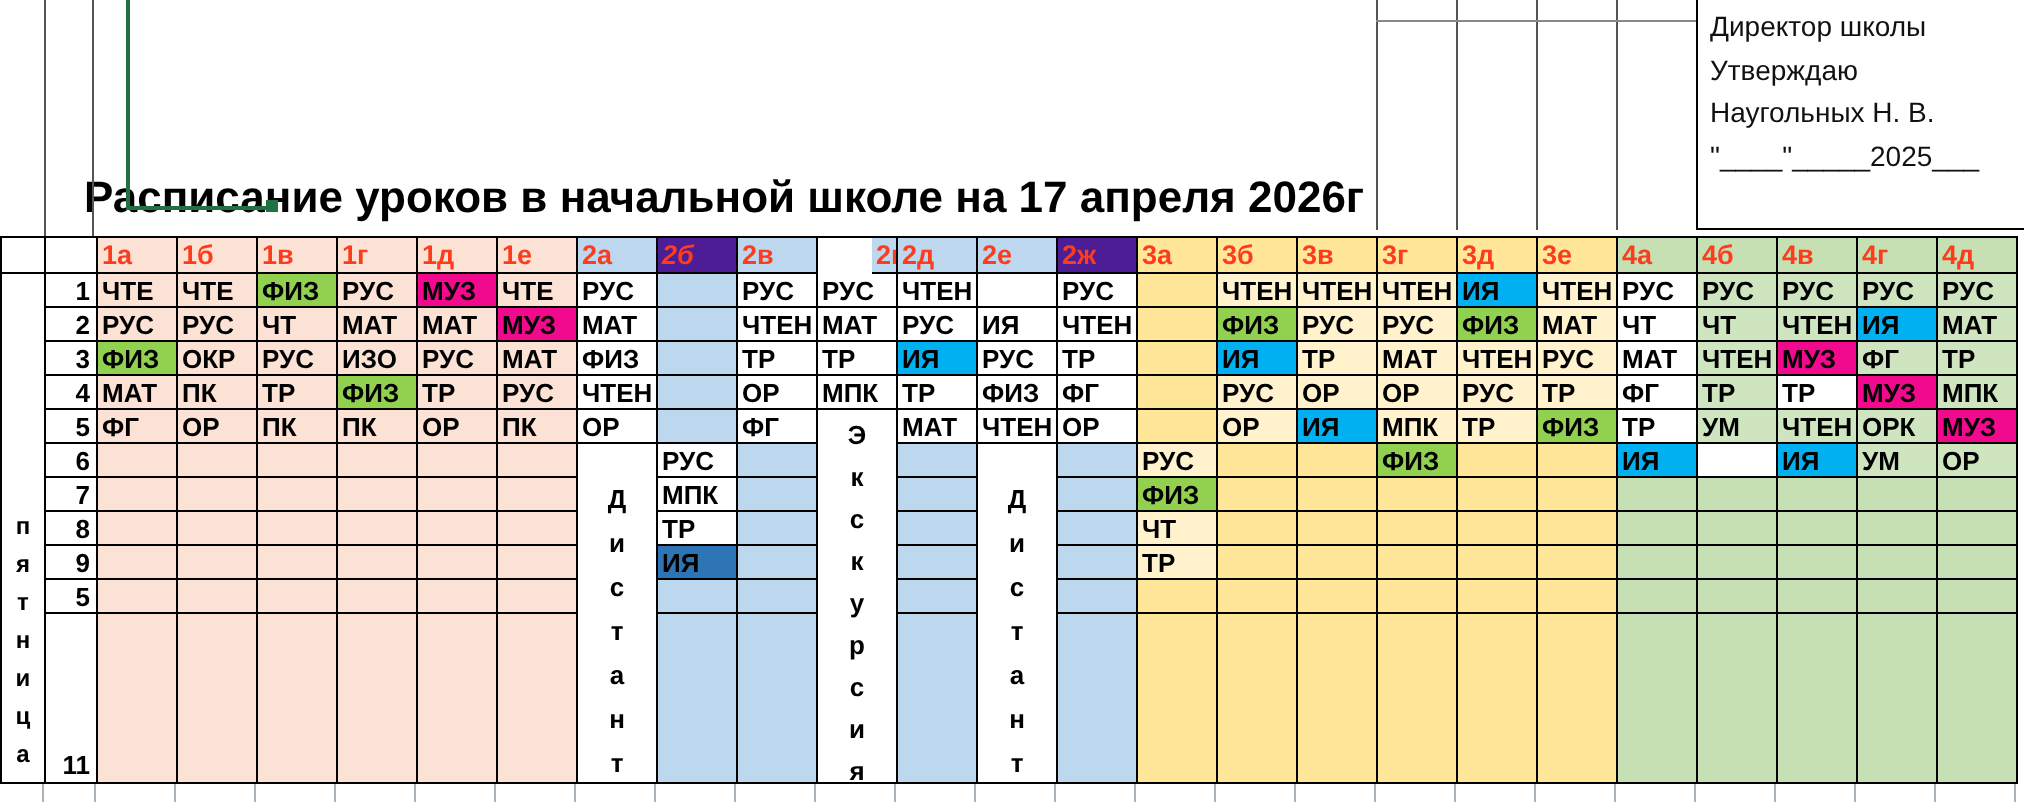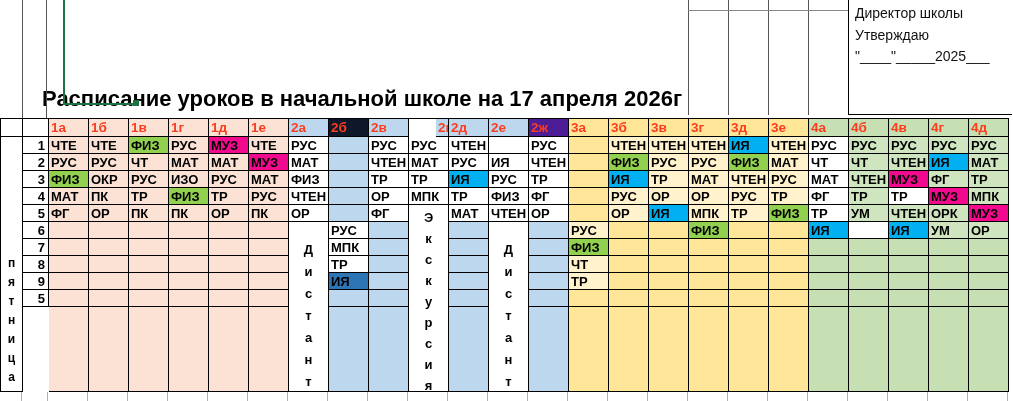--- a/index.html
+++ b/index.html
@@ -30,20 +30,21 @@
   .stub{border-right:1px solid #aab2ba;box-sizing:border-box;height:9px;}
 </style>
 </head>
 <body>
 
 <div class="abs" id="title">Расписание уроков в начальной школе на 17 апреля 2026г</div>
 
 <div class="abs" id="approval-box">
   <div>Директор школы</div>
   <div>Утверждаю</div>
+  <div>Наугольных Н. В.</div>
   <div>"____"_____2025___</div>
 </div>
 
 <div class="abs topline" style="left:22px;top:0;width:1px;height:118px;"></div>
 <div class="abs topline" style="left:46px;top:0;width:1px;height:118px;"></div>
 <div class="abs topline" style="left:688px;top:0;width:1px;height:115px;"></div>
 <div class="abs topline" style="left:728px;top:0;width:1px;height:115px;"></div>
 <div class="abs topline" style="left:768px;top:0;width:1px;height:115px;"></div>
 <div class="abs topline" style="left:808px;top:0;width:1px;height:115px;"></div>
 <div class="abs" style="left:688px;top:10px;width:160px;height:1px;background:#888;"></div>
@@ -55,21 +56,21 @@
 <div id="grid">
     <div class="cell " style="grid-area: 1 / 1; background: rgb(255, 255, 255);"></div>
     <div class="cell " style="grid-area: 1 / 2; background: rgb(255, 255, 255);"></div>
     <div class="cell hdr" style="grid-area: 1 / 3; background: rgb(251, 226, 213); color: rgb(253, 60, 30);">1а</div>
     <div class="cell hdr" style="grid-area: 1 / 4; background: rgb(251, 226, 213); color: rgb(253, 60, 30);">1б</div>
     <div class="cell hdr" style="grid-area: 1 / 5; background: rgb(251, 226, 213); color: rgb(253, 60, 30);">1в</div>
     <div class="cell hdr" style="grid-area: 1 / 6; background: rgb(251, 226, 213); color: rgb(253, 60, 30);">1г</div>
     <div class="cell hdr" style="grid-area: 1 / 7; background: rgb(251, 226, 213); color: rgb(253, 60, 30);">1д</div>
     <div class="cell hdr" style="grid-area: 1 / 8; background: rgb(251, 226, 213); color: rgb(253, 60, 30);">1е</div>
     <div class="cell hdr" style="grid-area: 1 / 9; background: rgb(189, 215, 238); color: rgb(253, 60, 30);">2а</div>
-    <div class="cell hdr" style="grid-area: 1 / 10; background: #0f172a; color: rgb(253, 60, 30);">2б</div>
+    <div class="cell hdr" style="grid-area: 1 / 10; background: #4c1d95; color: rgb(253, 60, 30); font-style: italic;">2б</div>
     <div class="cell hdr" style="grid-area: 1 / 11; background: rgb(189, 215, 238); color: rgb(253, 60, 30);">2в</div>
     <div class="cell hdr" style="grid-area: 1 / 12; background: rgb(189, 215, 238); color: rgb(253, 60, 30); margin-left: 27px;">2г</div>
     <div class="cell hdr" style="grid-area: 1 / 13; background: rgb(189, 215, 238); color: rgb(253, 60, 30);">2д</div>
     <div class="cell hdr" style="grid-area: 1 / 14; background: rgb(189, 215, 238); color: rgb(253, 60, 30);">2е</div>
     <div class="cell hdr" style="grid-area: 1 / 15; background: #4c1d95; color: rgb(253, 60, 30);">2ж</div>
     <div class="cell hdr" style="grid-area: 1 / 16; background: rgb(255, 230, 153); color: rgb(253, 60, 30);">3а</div>
     <div class="cell hdr" style="grid-area: 1 / 17; background: rgb(255, 230, 153); color: rgb(253, 60, 30);">3б</div>
     <div class="cell hdr" style="grid-area: 1 / 18; background: rgb(255, 230, 153); color: rgb(253, 60, 30);">3в</div>
     <div class="cell hdr" style="grid-area: 1 / 19; background: rgb(255, 230, 153); color: rgb(253, 60, 30);">3г</div>
     <div class="cell hdr" style="grid-area: 1 / 20; background: rgb(255, 230, 153); color: rgb(253, 60, 30);">3д</div>
@@ -91,20 +92,21 @@
     <div class="cell num" style="grid-area: 2 / 2;">1</div>
     <div class="cell num" style="grid-area: 3 / 2;">2</div>
     <div class="cell num" style="grid-area: 4 / 2;">3</div>
     <div class="cell num" style="grid-area: 5 / 2;">4</div>
     <div class="cell num" style="grid-area: 6 / 2;">5</div>
     <div class="cell num" style="grid-area: 7 / 2;">6</div>
     <div class="cell num" style="grid-area: 8 / 2;">7</div>
     <div class="cell num" style="grid-area: 9 / 2;">8</div>
     <div class="cell num" style="grid-area: 10 / 2;">9</div>
     <div class="cell num" style="grid-area: 11 / 2;">5</div>
+    <div class="cell num bottomalign" style="grid-area: 12 / 2;">11</div>
     <div class="cell " style="grid-area: 2 / 3; background: rgb(251, 226, 213);">ЧТЕ</div>
     <div class="cell " style="grid-area: 2 / 4; background: rgb(251, 226, 213);">ЧТЕ</div>
     <div class="cell " style="grid-area: 2 / 5; background: rgb(146, 208, 80);">ФИЗ</div>
     <div class="cell " style="grid-area: 2 / 6; background: rgb(251, 226, 213);">РУС</div>
     <div class="cell " style="grid-area: 2 / 7; background: rgb(242, 10, 142);">МУЗ</div>
     <div class="cell " style="grid-area: 2 / 8; background: rgb(251, 226, 213);">ЧТЕ</div>
     <div class="cell " style="grid-area: 2 / 9; background: rgb(255, 255, 255);">РУС</div>
     <div class="cell " style="grid-area: 2 / 10; background: rgb(189, 215, 238);"></div>
     <div class="cell " style="grid-area: 2 / 11; background: rgb(255, 255, 255);">РУС</div>
     <div class="cell " style="grid-area: 2 / 12; background: rgb(255, 255, 255);">РУС</div>

